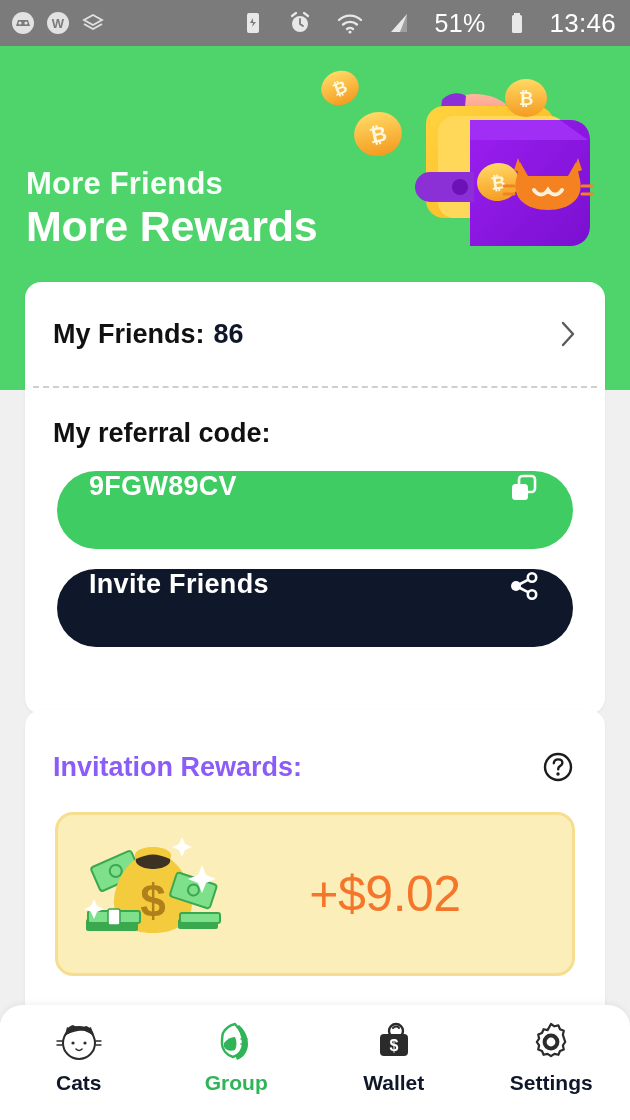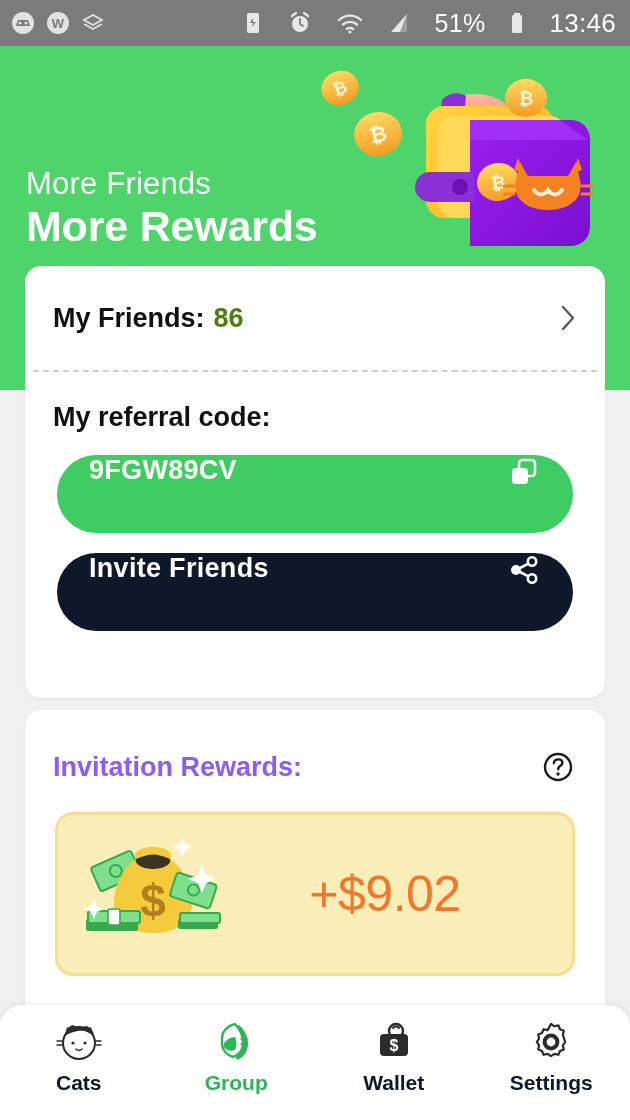--- a/index.html
+++ b/index.html
@@ -22,38 +22,38 @@
   .sb-time{ font-size:26px; letter-spacing:.3px; }
   .sb-pct{ font-size:25px; letter-spacing:.3px; }
   .sb-ico{ display:block; }
 
   
   .header{
     position:absolute; left:0; top:46px; width:630px; height:344px;
     background:#4ed46a; overflow:hidden;
   }
   .head-text{ position:absolute; left:26px; top:120px; color:#ffffff; }
-  .head-sub{ font-size:31px; font-weight:400; letter-spacing:.2px; opacity:.96; }
+  .head-sub{ font-size:31px; font-weight:700; letter-spacing:.2px; opacity:.96; }
   .head-title{ font-size:43px; font-weight:700; letter-spacing:-.2px; }
   .wallet-art{ position:absolute; right:10px; top:18px; }
 
   
   .card{
     position:absolute; left:25px; width:580px; background:#ffffff;
     border-radius:16px; box-shadow:0 1px 3px rgba(0,0,0,.06);
   }
-  #card-friends{ top:266px; height:432px; }
+  #card-friends{ top:282px; height:432px; }
   #card-rewards{ top:710px; height:320px; }
 
   .friends-row{
     height:104px; display:flex; align-items:center;
     padding:0 28px 0 28px; justify-content:space-between;
   }
   .friends-label{ font-size:27px; font-weight:700; color:#111111; }
-  .friends-count{ font-size:27px; font-weight:700; color:#4d7c0f; margin-left:9px; }
+  .friends-count{ font-size:27px; font-weight:700; color:#0f172a; margin-left:9px; }
   .chev{ color:#444; }
 
   .dashed{
     height:0; border-top:2px dashed #cfcfcf; margin:0 8px;
   }
 
   .ref-title{ font-size:27px; font-weight:700; color:#111111; padding:30px 16px 0 28px; }
 
   .pill{
     margin:22px auto 0 auto; width:516px; height:78px; border-radius:39px;

